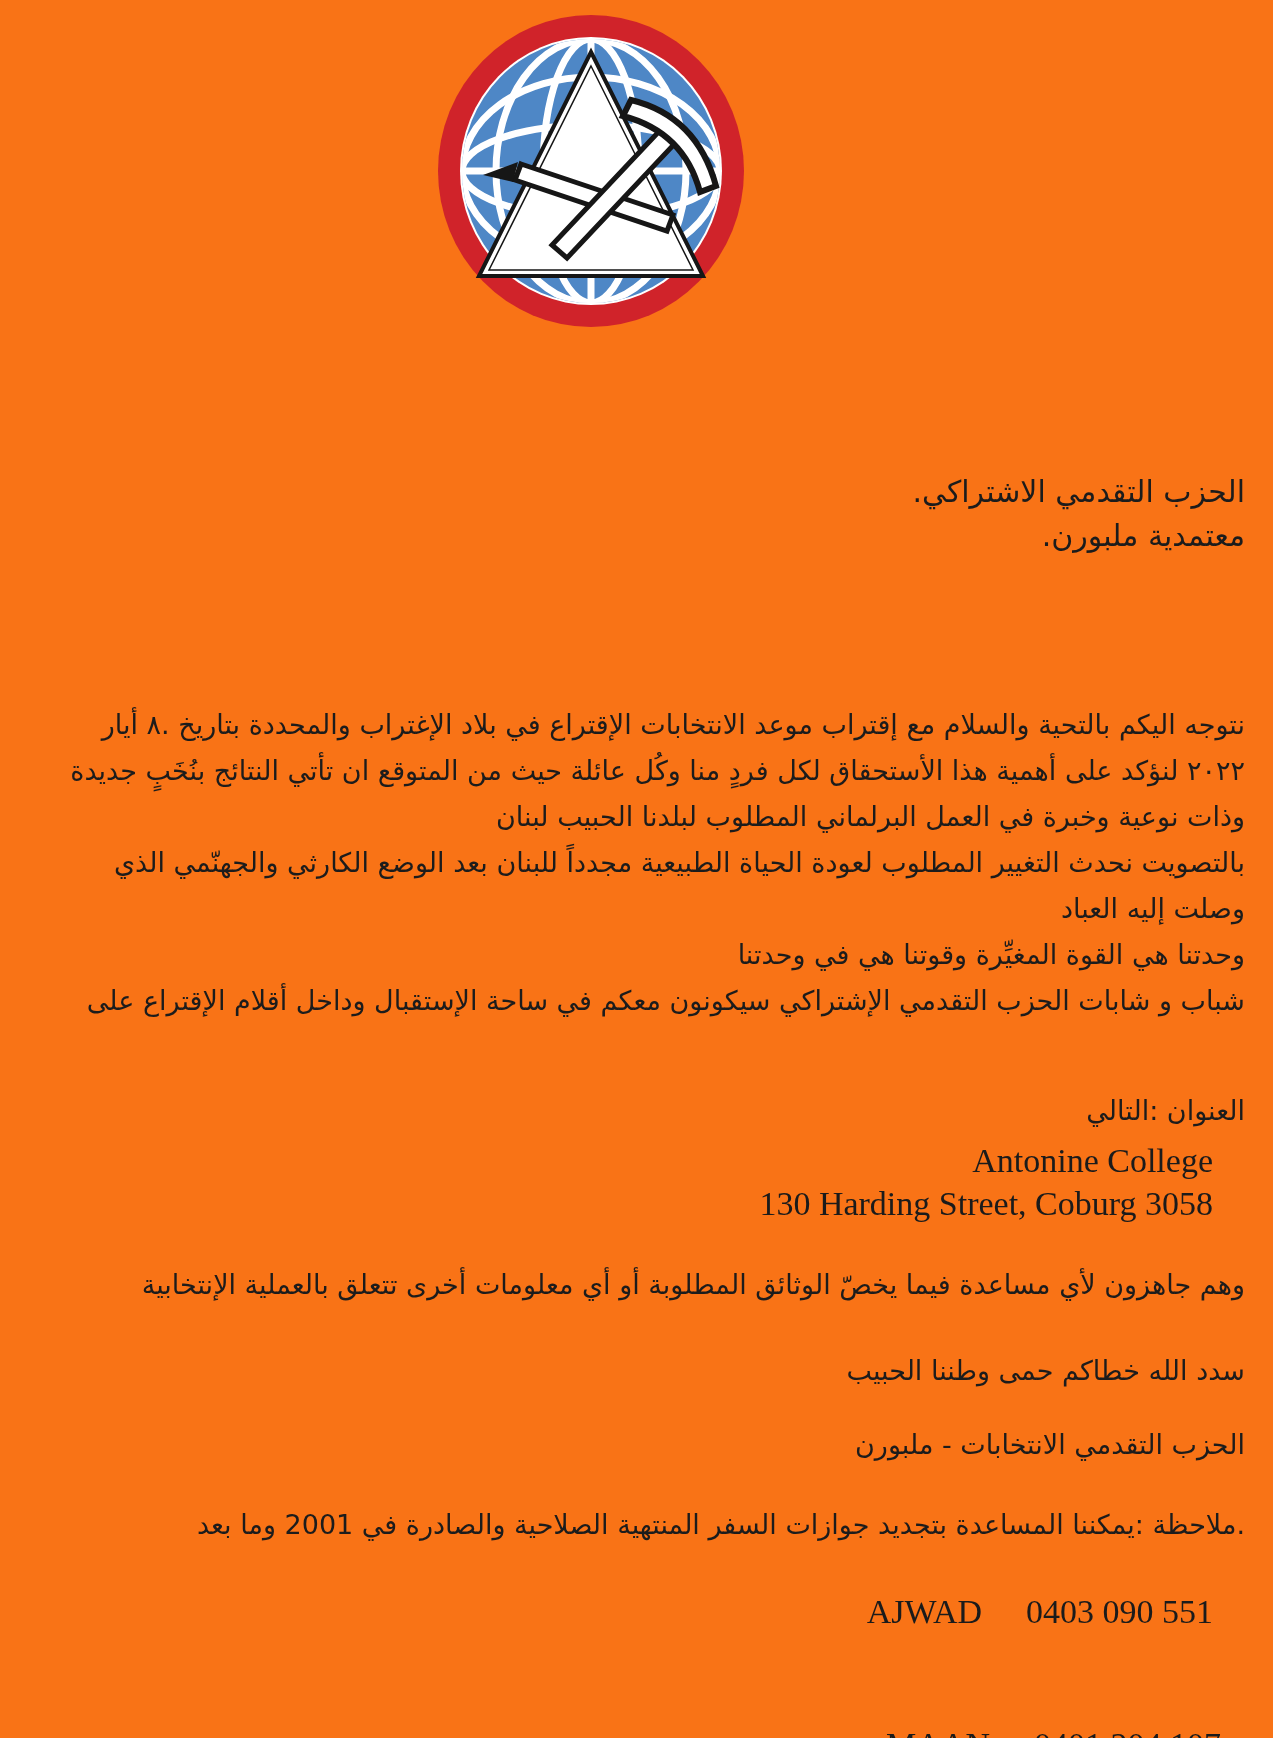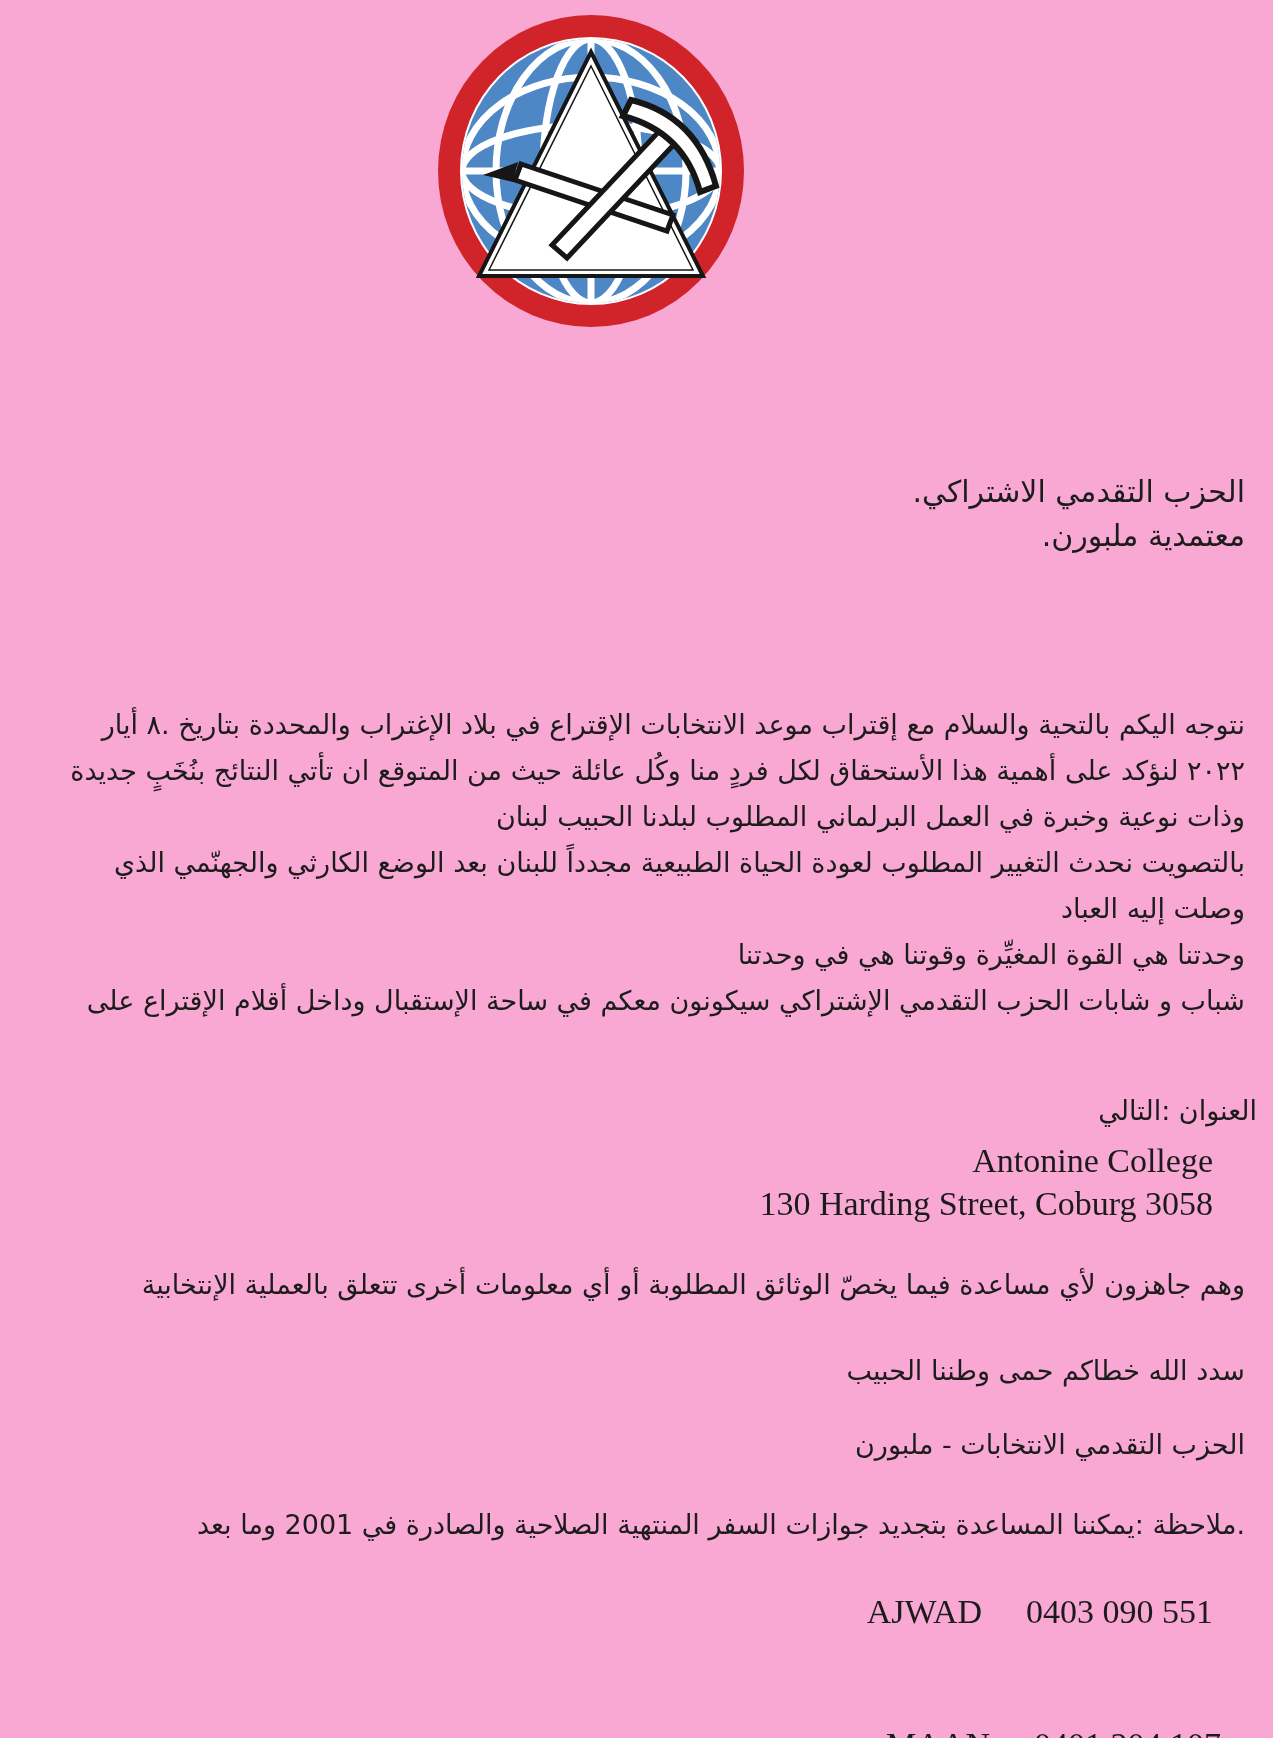--- a/index.html
+++ b/index.html
@@ -1,32 +1,32 @@
 <!DOCTYPE html>
 <html lang="ar"><head>
 <meta charset="utf-8">
 <style>
   html,body{margin:0;padding:0;background:#ffffff;}
   .page{
     position:relative;
     width:1273px;height:1738px;
-    background:#f9a8d4;
+    background:#f97316;
     overflow:hidden;
     font-family:"DejaVu Sans",sans-serif;
     color:#1c1c1c;
   }
   .abs{position:absolute;}
   .rtl{direction:rtl;unicode-bidi:plaintext;text-align:right;white-space:nowrap;}
   .arabic-lg{font-size:30px;line-height:44px;}
   .arabic{font-size:27px;line-height:46px;}
   .serif{font-family:"Liberation Serif",serif;font-size:34px;line-height:40px;color:#1b1b1b;}
   .logo-wrap{left:435px;top:12px;width:312px;height:318px;}
   .header-block{top:470px;right:28px;}
   .para-block{top:702px;right:28px;}
-  .addr-heading{top:1088px;right:16px;margin-left:44px;}
+  .addr-heading{top:1088px;right:28px;margin-left:44px;}
   .college-line{top:1141px;right:60px;}
   .street-line{top:1184px;right:60px;}
   .services-line{top:1262px;right:28px;}
   .blessing-line{top:1348px;right:28px;}
   .party-city-line{top:1422px;right:28px;}
   .note-line{top:1502px;right:28px;}
   .contact{display:flex;gap:44px;justify-content:flex-end;}
   .contact-1{top:1592px;right:60px;}
   .contact-2{top:1684px;right:52px;margin-top:41px;}
 </style>

